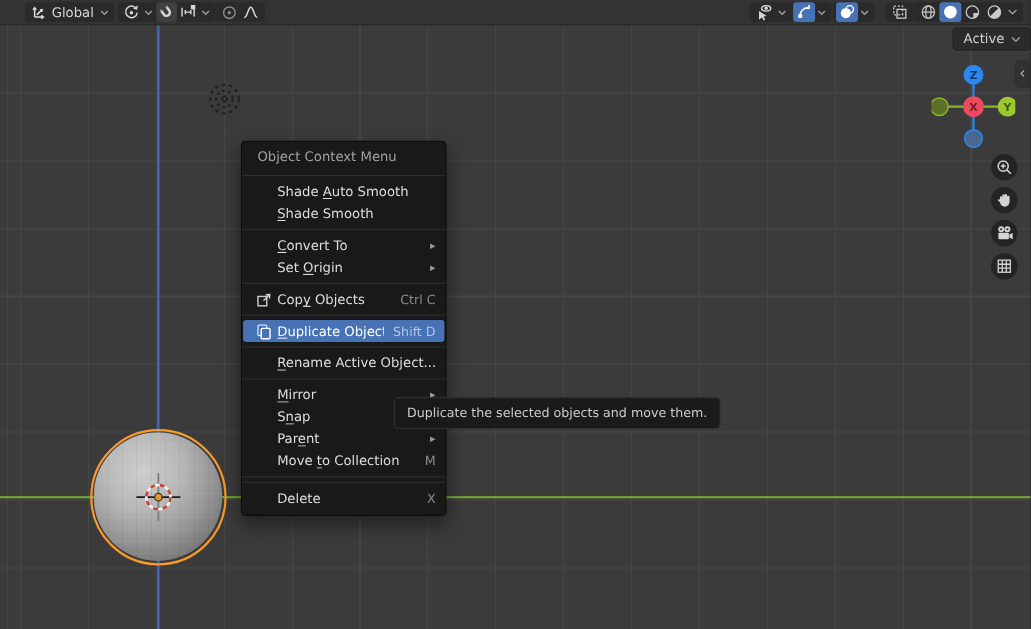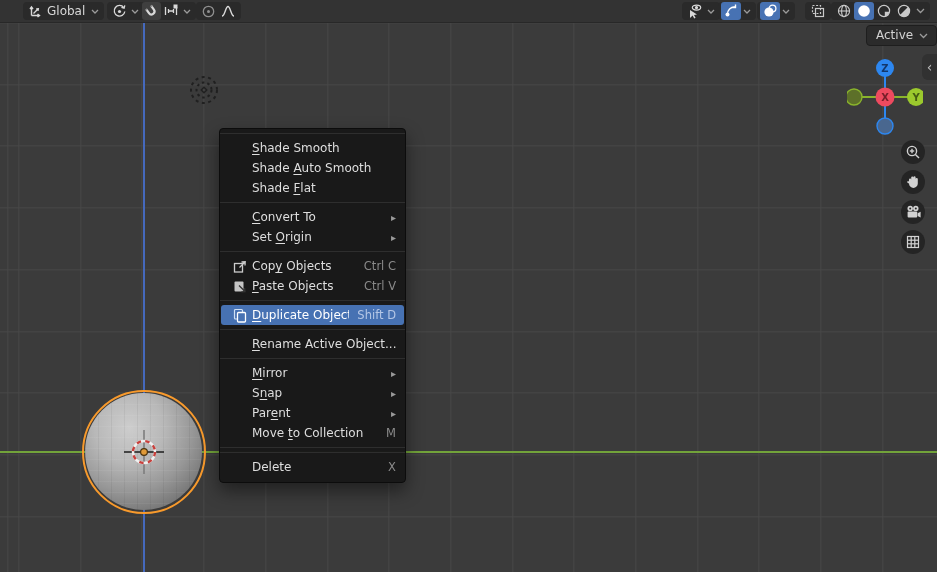--- a/index.html
+++ b/index.html
@@ -321,33 +321,30 @@
       <rect x="2.5" y="2.5" width="11" height="11"></rect>
       <line x1="6.2" y1="2.5" x2="6.2" y2="13.5"></line>
           <line x1="9.8" y1="2.5" x2="9.8" y2="13.5"></line>
       <line x1="2.5" y1="6.2" x2="13.5" y2="6.2"></line>
           <line x1="2.5" y1="9.8" x2="13.5" y2="9.8"></line>
         </g>
       </svg>
   </div>
 
   <div class="cmenu">
+    <div class="mtitle">Object Context Menu</div>
     <div class="msep"></div>
     <div class="mitems">
         <div class="mi">
           <span class="ic"></span>
+          <span class="lbl">Shade <span class="u">A</span>uto Smooth</span>
+        </div>
+        <div class="mi">
+          <span class="ic"></span>
           <span class="lbl"><span class="u">S</span>hade Smooth</span>
-        </div>
-        <div class="mi">
-          <span class="ic"></span>
-          <span class="lbl">Shade <span class="u">A</span>uto Smooth</span>
-        </div>
-        <div class="mi">
-          <span class="ic"></span>
-          <span class="lbl">Shade <span class="u">F</span>lat</span>
         </div>
         <div class="msep"></div>
         <div class="mi">
           <span class="ic"></span>
           <span class="lbl"><span class="u">C</span>onvert To</span>
           <span class="sub">▸</span>
         </div>
         <div class="mi">
           <span class="ic"></span>
           <span class="lbl">Set <span class="u">O</span>rigin</span>
@@ -358,30 +355,20 @@
           <span class="ic">
             <svg width="16" height="15">
               <g fill="none" stroke="#cccccc" stroke-width="1.3">
                 <rect x="2.5" y="4.5" width="8" height="8.5"></rect>
                 <path d="M7.5 8.5 L13 3 M9.5 3 L13.2 2.8 L13 6.5"></path>
               </g>
             </svg>
           </span>
           <span class="lbl">Cop<span class="u">y</span> Objects</span>
           <span class="sc">Ctrl C</span>
-        </div>
-        <div class="mi">
-          <span class="ic">
-            <svg width="16" height="15">
-              <rect x="2.5" y="2.5" width="9" height="10" rx="1" fill="#c4c4c4"></rect>
-              <path d="M7 6.5 L12.8 12.3 M12.6 9 L13 12.6 L9.4 12.8" fill="none" stroke="#343434" stroke-width="1.3"></path>
-            </svg>
-          </span>
-          <span class="lbl"><span class="u">P</span>aste Objects</span>
-          <span class="sc">Ctrl V</span>
         </div>
         <div class="msep"></div>
         <div class="mi hl">
           <span class="ic">
             <svg width="16" height="15">
               <g fill="none">
                 <rect x="2.5" y="1.5" width="8" height="9.5" rx="1" stroke="#cfe0f5" stroke-width="1.2"></rect>
                 <rect x="5.5" y="4.5" width="8" height="9.5" rx="1" fill="#4772b3" stroke="#ffffff" stroke-width="1.3"></rect>
               </g>
             </svg>
@@ -418,14 +405,17 @@
         <div class="msep"></div>
         <div class="msep"></div>
         <div class="mi">
           <span class="ic"></span>
           <span class="lbl">Delete</span>
           <span class="sc">X</span>
         </div>
       </div>
   </div>
 
+  <div class="tooltip">
+    <span>Duplicate the selected objects and move them.</span>
+  </div>
 
 </div>
 
 </body></html>

